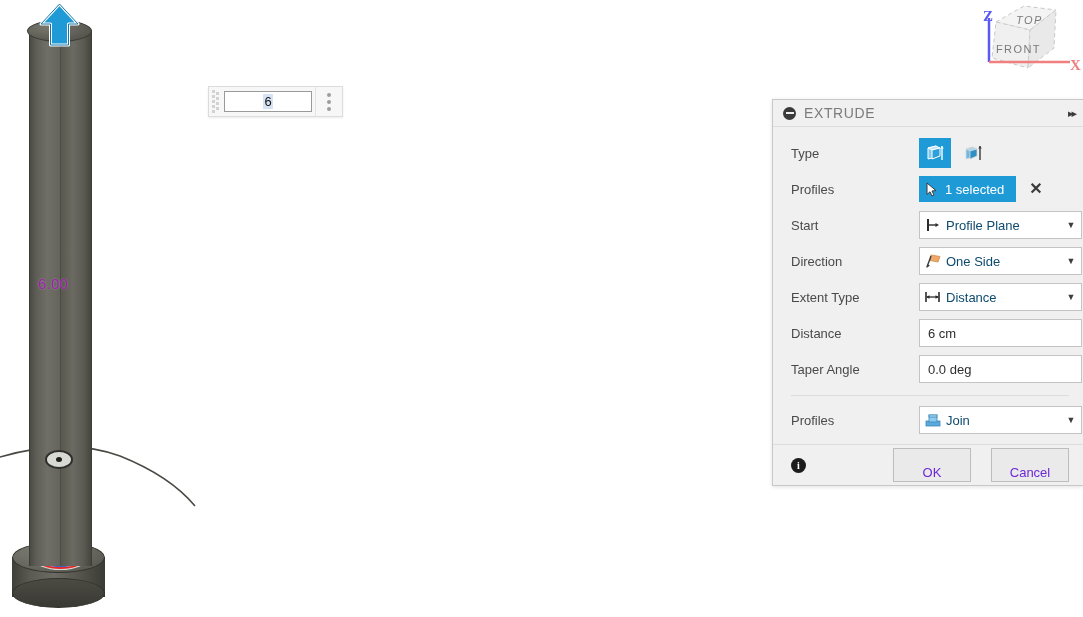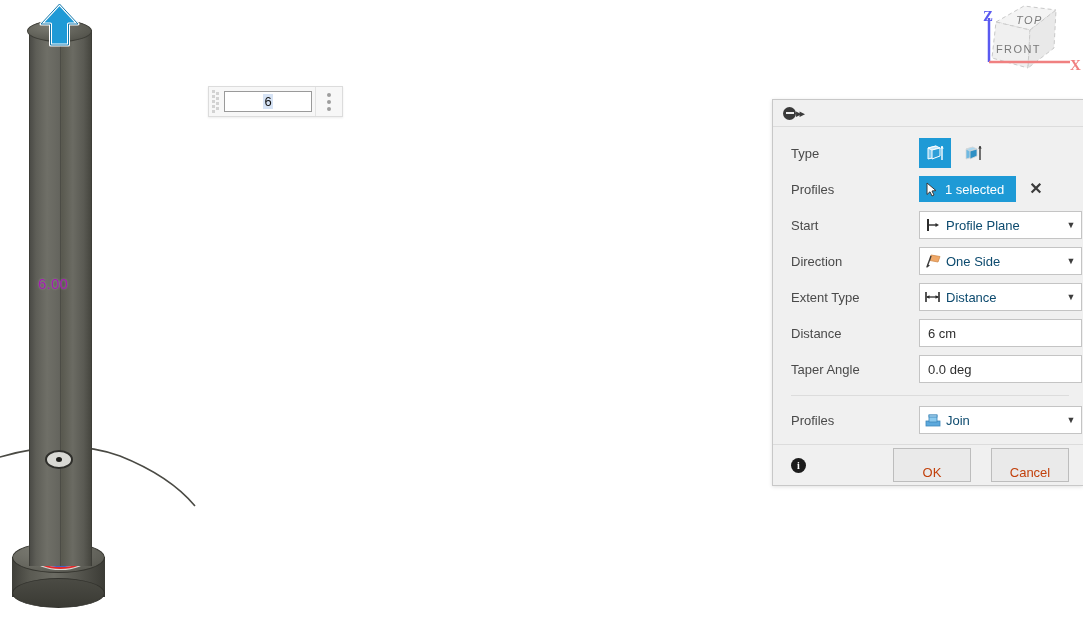--- a/index.html
+++ b/index.html
@@ -418,21 +418,21 @@
     justify-content: center;
     font-family: "Liberation Serif", serif;
     flex: none;
   }
   .footer-spacer { flex: 1; }
   .btn {
     height: 23px;
     min-width: 78px;
     background: #eaeaea;
     border: 1px solid #bdbdbd;
-    color: #c2410c;
+    color: #6d28d9;
     font-size: 13px;
     font-family: "Liberation Sans", sans-serif;
     cursor: pointer;
     padding: 16px 10px;
   }
   .btn + .btn { margin-left: 20px; }
 </style>
 </head>
 <body>
 
@@ -505,20 +505,21 @@
     <div class="vc-label" style="left:18px;top:43px;">FRONT</div>
     <div class="vc-axis" style="left:5px;top:8px;color:#5a5af0;">Z</div>
     <div class="vc-axis" style="left:92px;top:57px;color:#f08080;">X</div>
   </div>
 </div>
 
 <div id="extrude-dialog">
 
   <div class="dlg-title">
     <div class="collapse-icon"></div>
+    <div class="dlg-title-text">EXTRUDE</div>
     <div class="chev-right">▸▸</div>
   </div>
 
   <div class="dlg-body">
 
     <div class="row">
       <div class="row-label">Type</div>
       <div class="row-ctl">
         <button class="type-btn active">
           <svg width="20" height="20" viewBox="0 0 20 20">

